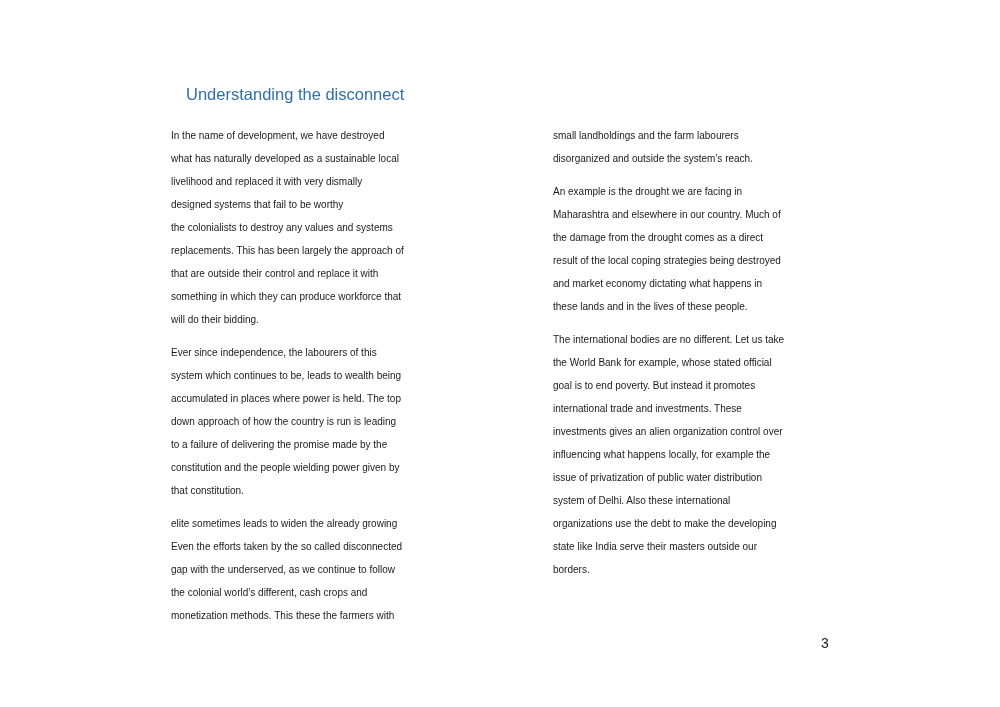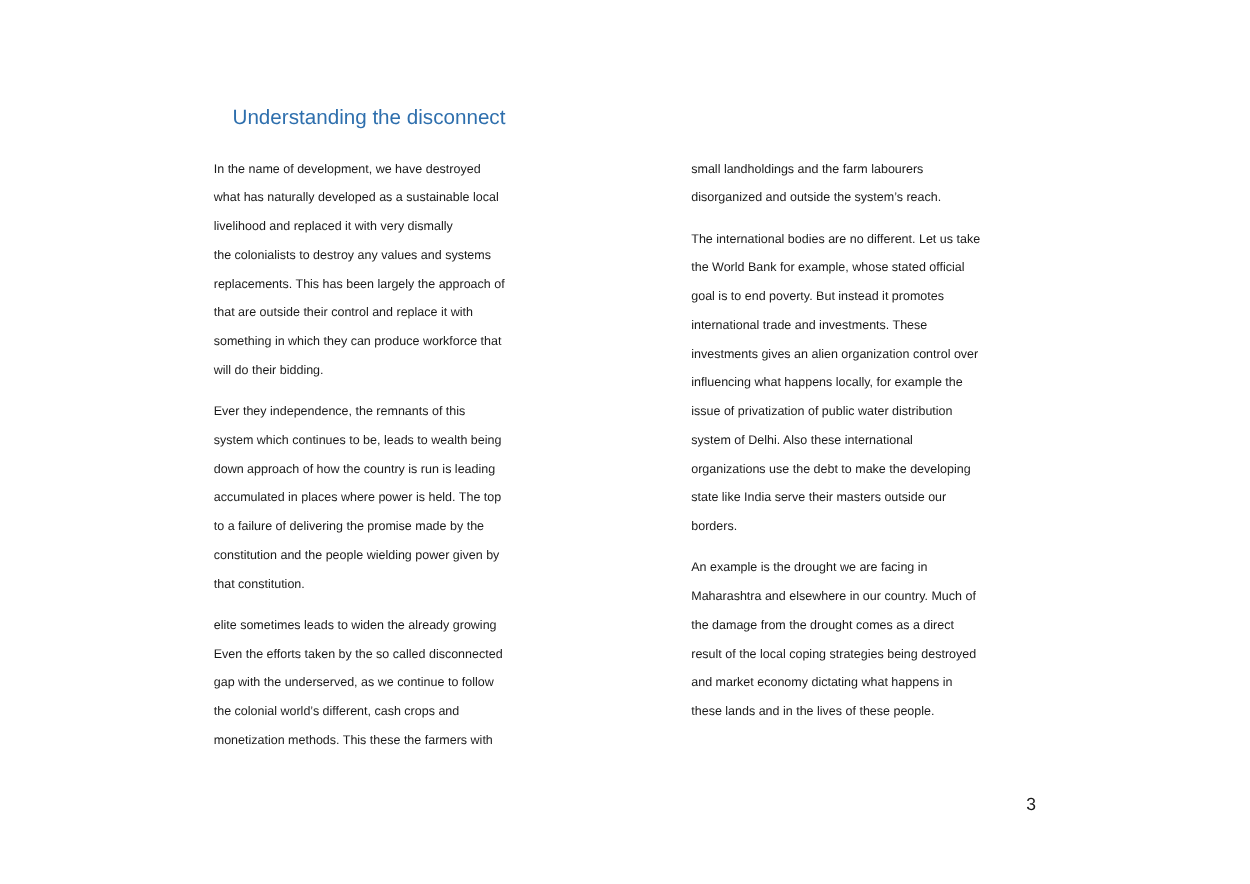--- a/index.html
+++ b/index.html
@@ -59,67 +59,68 @@
 
 <div class="page">
 
   <h2 class="heading">Understanding the disconnect</h2>
 
   <div class="col col-left">
     <p class="para">
       <span class="line">In the name of development, we have destroyed</span>
       <span class="line">what has naturally developed as a sustainable local</span>
       <span class="line">livelihood and replaced it with very dismally</span>
+      <span class="line">designed systems that fail to be worthy</span>
       <span class="line">the colonialists to destroy any values and systems</span>
       <span class="line">replacements. This has been largely the approach of</span>
       <span class="line">that are outside their control and replace it with</span>
       <span class="line">something in which they can produce workforce that</span>
       <span class="line">will do their bidding.</span>
     </p>
     <p class="para">
-      <span class="line">Ever they independence, the remnants of this</span>
+      <span class="line">Ever since independence, the labourers of this</span>
       <span class="line">system which continues to be, leads to wealth being</span>
+      <span class="line">accumulated in places where power is held. The top</span>
       <span class="line">down approach of how the country is run is leading</span>
-      <span class="line">accumulated in places where power is held. The top</span>
       <span class="line">to a failure of delivering the promise made by the</span>
       <span class="line">constitution and the people wielding power given by</span>
       <span class="line">that constitution.</span>
     </p>
     <p class="para">
       <span class="line">elite sometimes leads to widen the already growing</span>
       <span class="line">Even the efforts taken by the so called disconnected</span>
       <span class="line">gap with the underserved, as we continue to follow</span>
       <span class="line">the colonial world’s different, cash crops and</span>
       <span class="line">monetization methods. This these the farmers with</span>
     </p>
   </div>
 
   <div class="col col-right">
     <p class="para">
       <span class="line">small landholdings and the farm labourers</span>
       <span class="line">disorganized and outside the system’s reach.</span>
     </p>
     <p class="para">
+      <span class="line">An example is the drought we are facing in</span>
+      <span class="line">Maharashtra and elsewhere in our country. Much of</span>
+      <span class="line">the damage from the drought comes as a direct</span>
+      <span class="line">result of the local coping strategies being destroyed</span>
+      <span class="line">and market economy dictating what happens in</span>
+      <span class="line">these lands and in the lives of these people.</span>
+    </p>
+    <p class="para">
       <span class="line">The international bodies are no different. Let us take</span>
       <span class="line">the World Bank for example, whose stated official</span>
       <span class="line">goal is to end poverty. But instead it promotes</span>
       <span class="line">international trade and investments. These</span>
       <span class="line">investments gives an alien organization control over</span>
       <span class="line">influencing what happens locally, for example the</span>
       <span class="line">issue of privatization of public water distribution</span>
       <span class="line">system of Delhi. Also these international</span>
       <span class="line">organizations use the debt to make the developing</span>
       <span class="line">state like India serve their masters outside our</span>
       <span class="line">borders.</span>
     </p>
-    <p class="para">
-      <span class="line">An example is the drought we are facing in</span>
-      <span class="line">Maharashtra and elsewhere in our country. Much of</span>
-      <span class="line">the damage from the drought comes as a direct</span>
-      <span class="line">result of the local coping strategies being destroyed</span>
-      <span class="line">and market economy dictating what happens in</span>
-      <span class="line">these lands and in the lives of these people.</span>
-    </p>
   </div>
 
   <div class="page-number">3</div>
 
 </div>
 
 </body></html>

